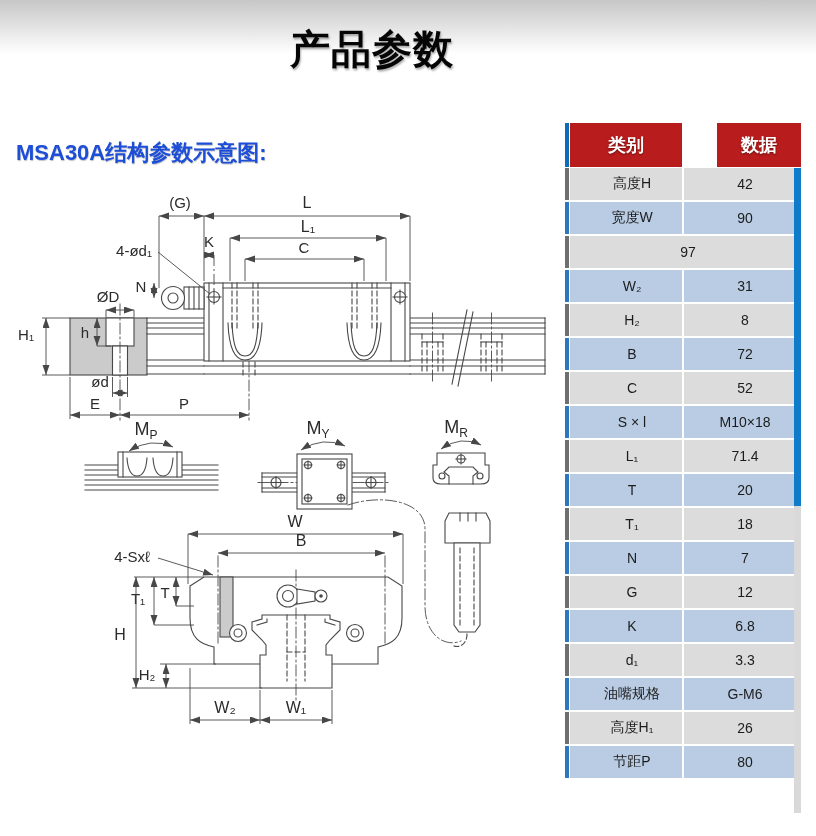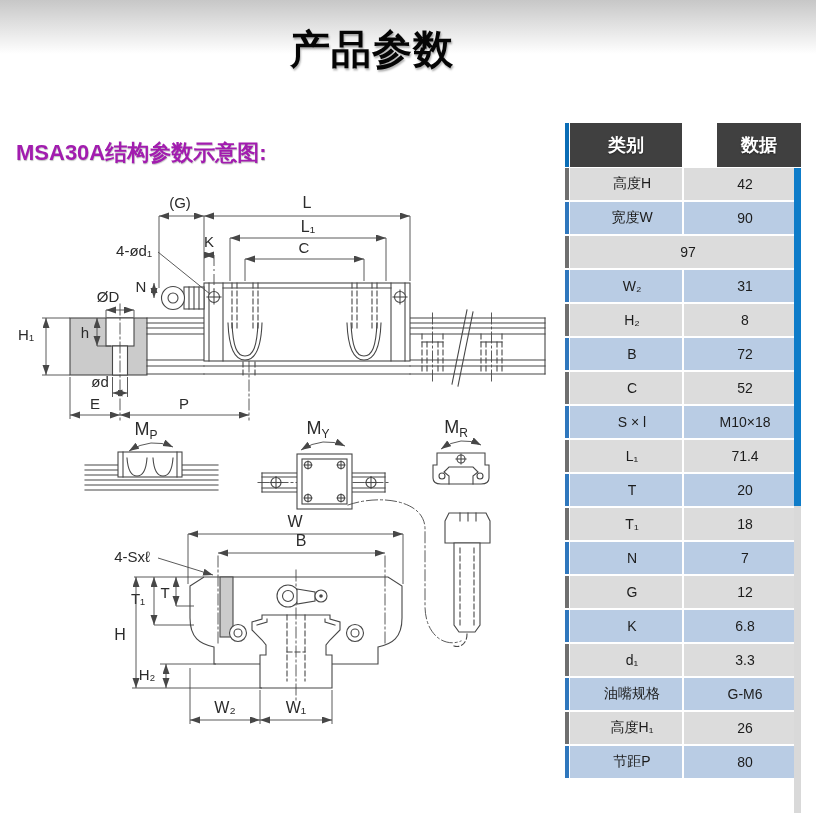--- a/index.html
+++ b/index.html
@@ -8,42 +8,42 @@
   body { position:relative; }
 
   .top-gradient { position:absolute; left:0; top:0; width:816px; height:54px;
     background:linear-gradient(#c7c7c7,#ffffff); }
 
   .page-title { position:absolute; left:0; top:22px; width:744px; text-align:center;
     font-size:40px; font-weight:900; color:#050505; letter-spacing:1px;
     text-shadow:1px 2px 2px rgba(0,0,0,0.30); }
 
   .section-subtitle { position:absolute; left:16px; top:138px;
-    font-size:22px; font-weight:800; color:#a21caf;
+    font-size:22px; font-weight:800; color:#1d4ed8;
     text-shadow:0.5px 1px 1px rgba(0,0,0,0.25); }
 
   
   .diagram { position:absolute; left:8px; top:188px; }
   .ln  { fill:none; stroke:#474747; stroke-width:1.1; stroke-linecap:square; }
   .fw  { fill:#ffffff; stroke:#474747; stroke-width:1.1; }
   .fg  { fill:#cbcbcb; stroke:#474747; stroke-width:1.1; }
   .dsh { stroke-dasharray:5 3; }
   .cl  { stroke-dasharray:11 3 2 3; stroke-width:0.9; }
   .dim { fill:none; stroke:#474747; stroke-width:0.9; }
   .lbl { font:15px "Liberation Sans","DejaVu Sans",sans-serif; fill:#2b2b2b;
          text-anchor:middle; }
   .lbl-big { font-size:16px; }
   .mlbl { font-size:18px; }
   .msub { font-size:12px; }
 
   
   .ptable { position:absolute; left:565px; top:123px; width:236px; }
   .thead { display:flex; height:44px; margin-bottom:1px; }
   .thead .accent { width:4px; background:#0a6db6; margin-right:1px; }
-  .thead .hcell { background:#404040; color:#fff; font-size:18px; font-weight:700;
+  .thead .hcell { background:#b91c1c; color:#fff; font-size:18px; font-weight:700;
     display:flex; align-items:center; justify-content:center;
     text-shadow:0 1px 2px rgba(0,0,0,0.45); }
   .thead .hcell.h1 { width:112px; margin-right:2px; }
   .thead .hcell.h2 { flex:1;margin-left:33px; }
 
   .tbody { position:relative; }
   .trow { display:flex; height:32px; margin-bottom:2px; width:229px; }
   .trow::before { content:""; width:4px; margin-right:1px; }
   .trow .cell { display:flex; align-items:center; justify-content:center;
     font-size:14px; color:#1c1c1c;padding-left:12px; }

